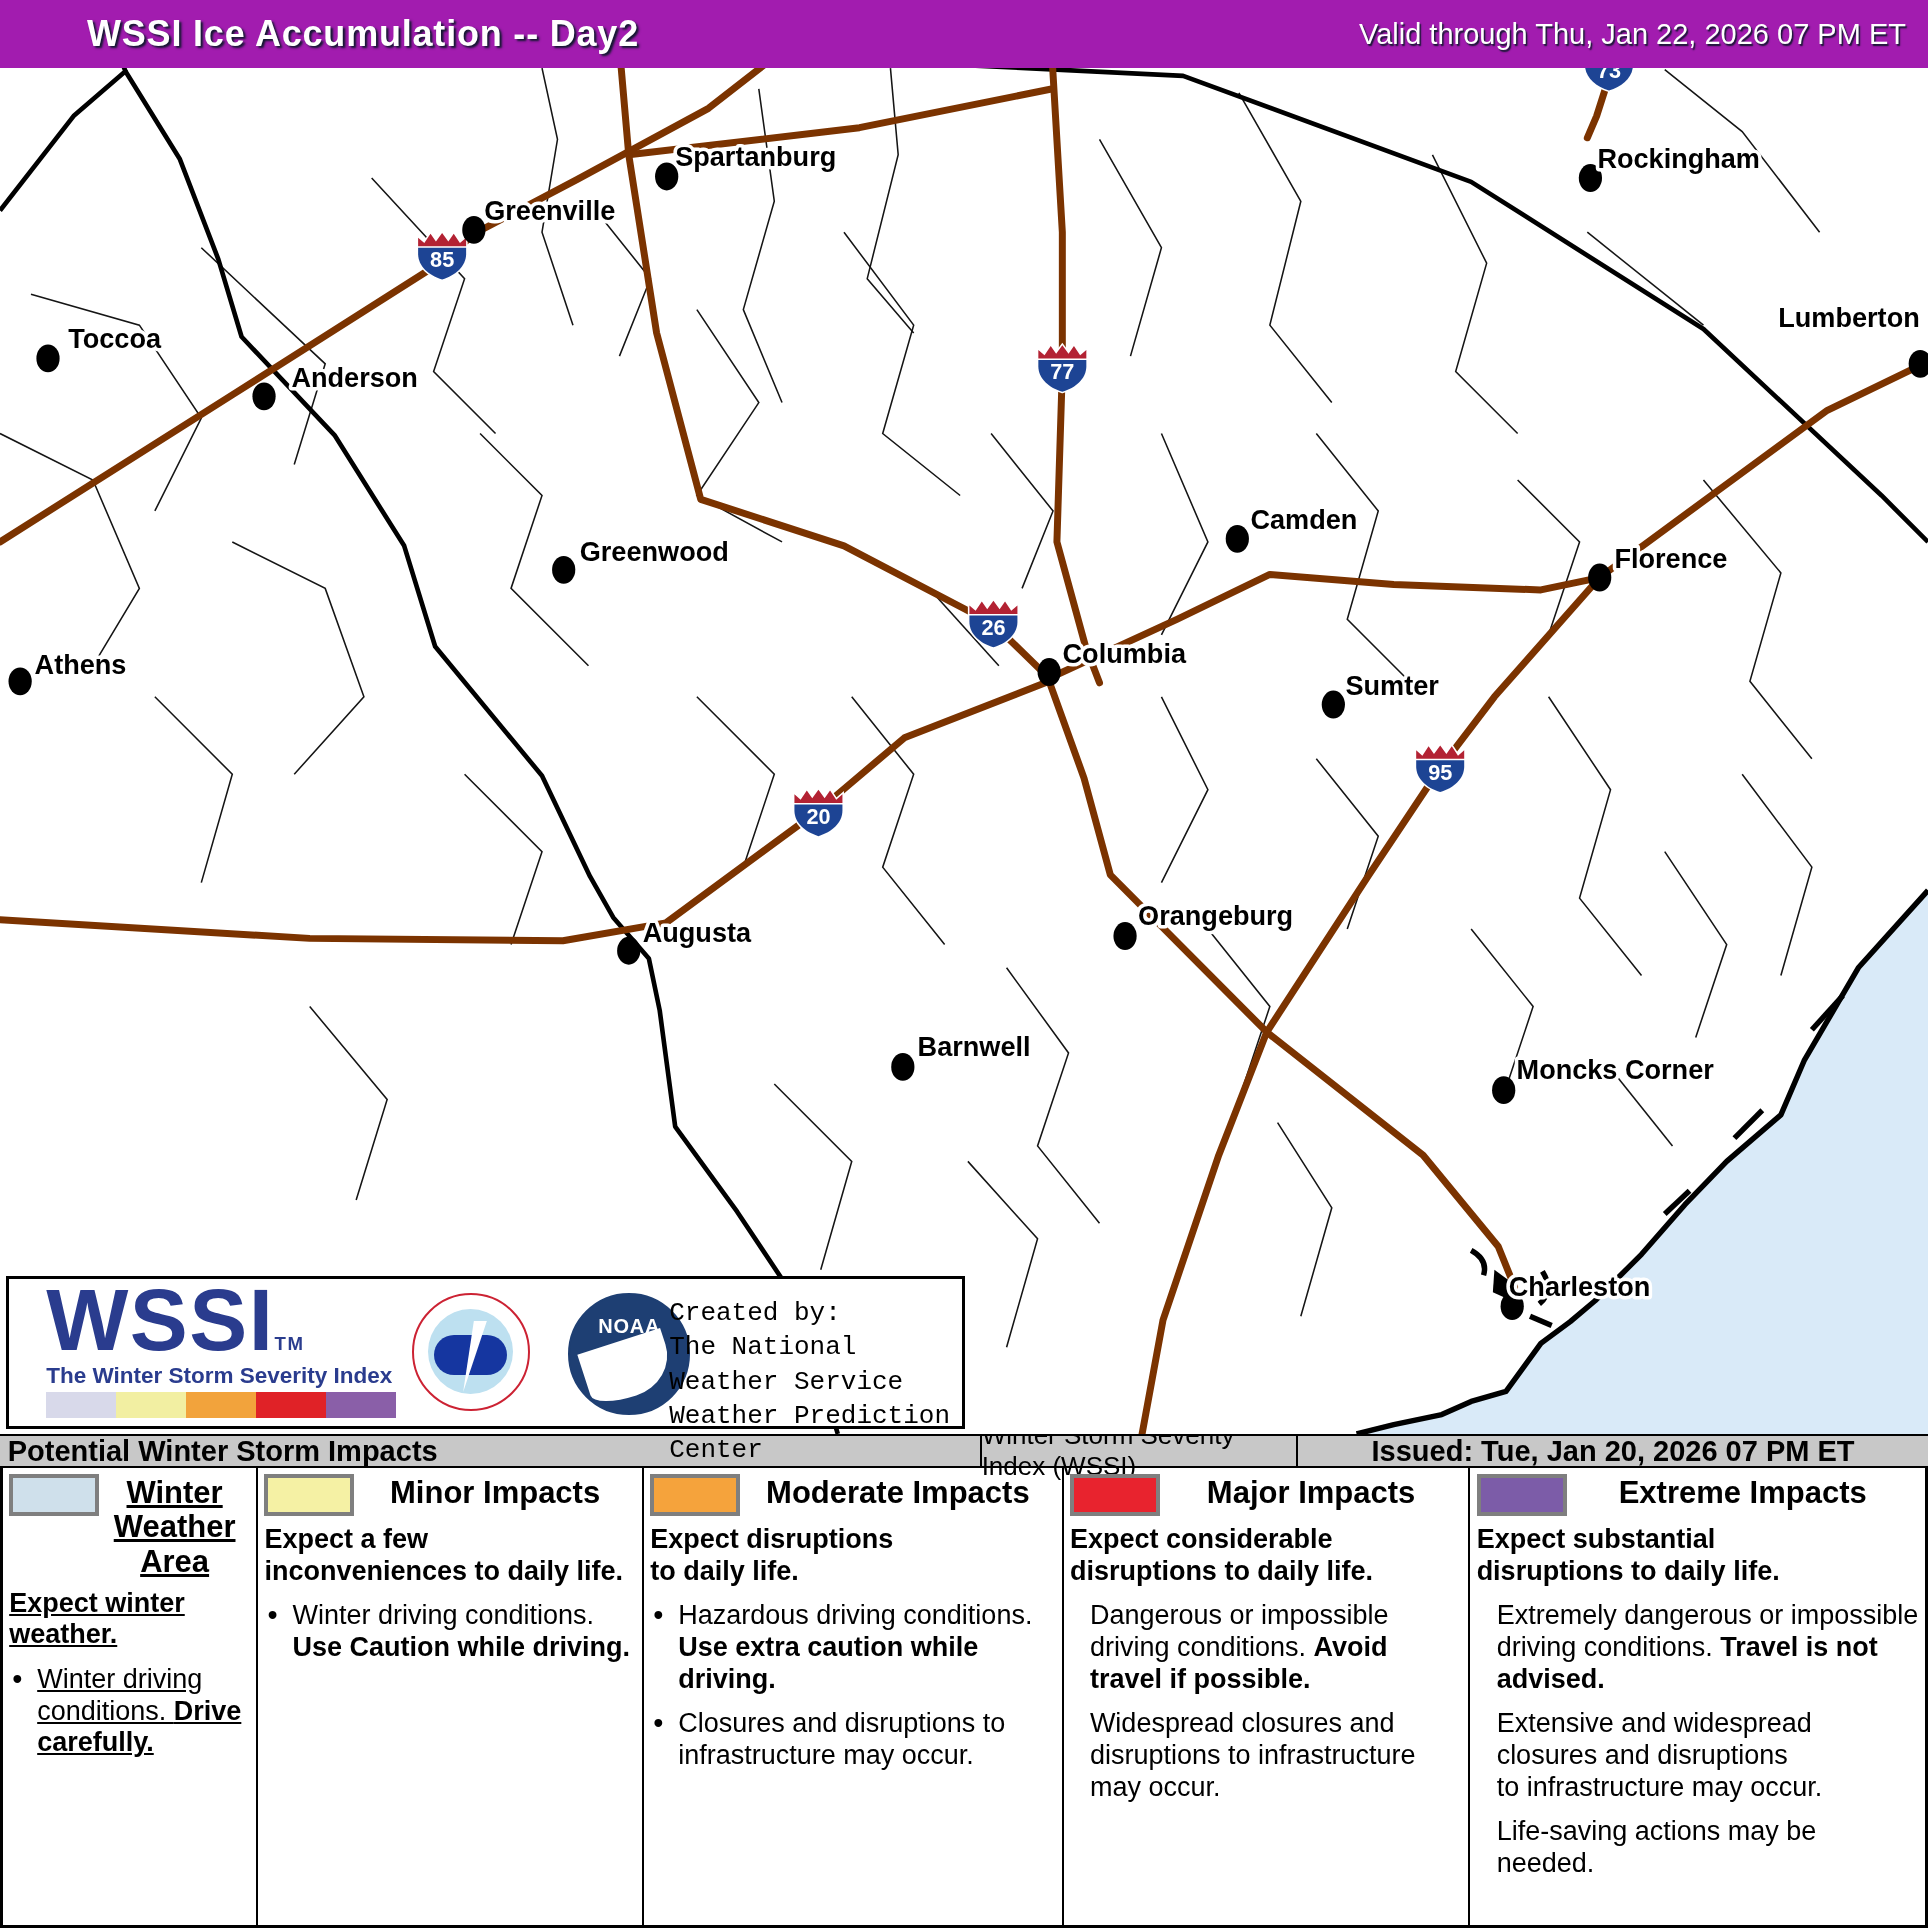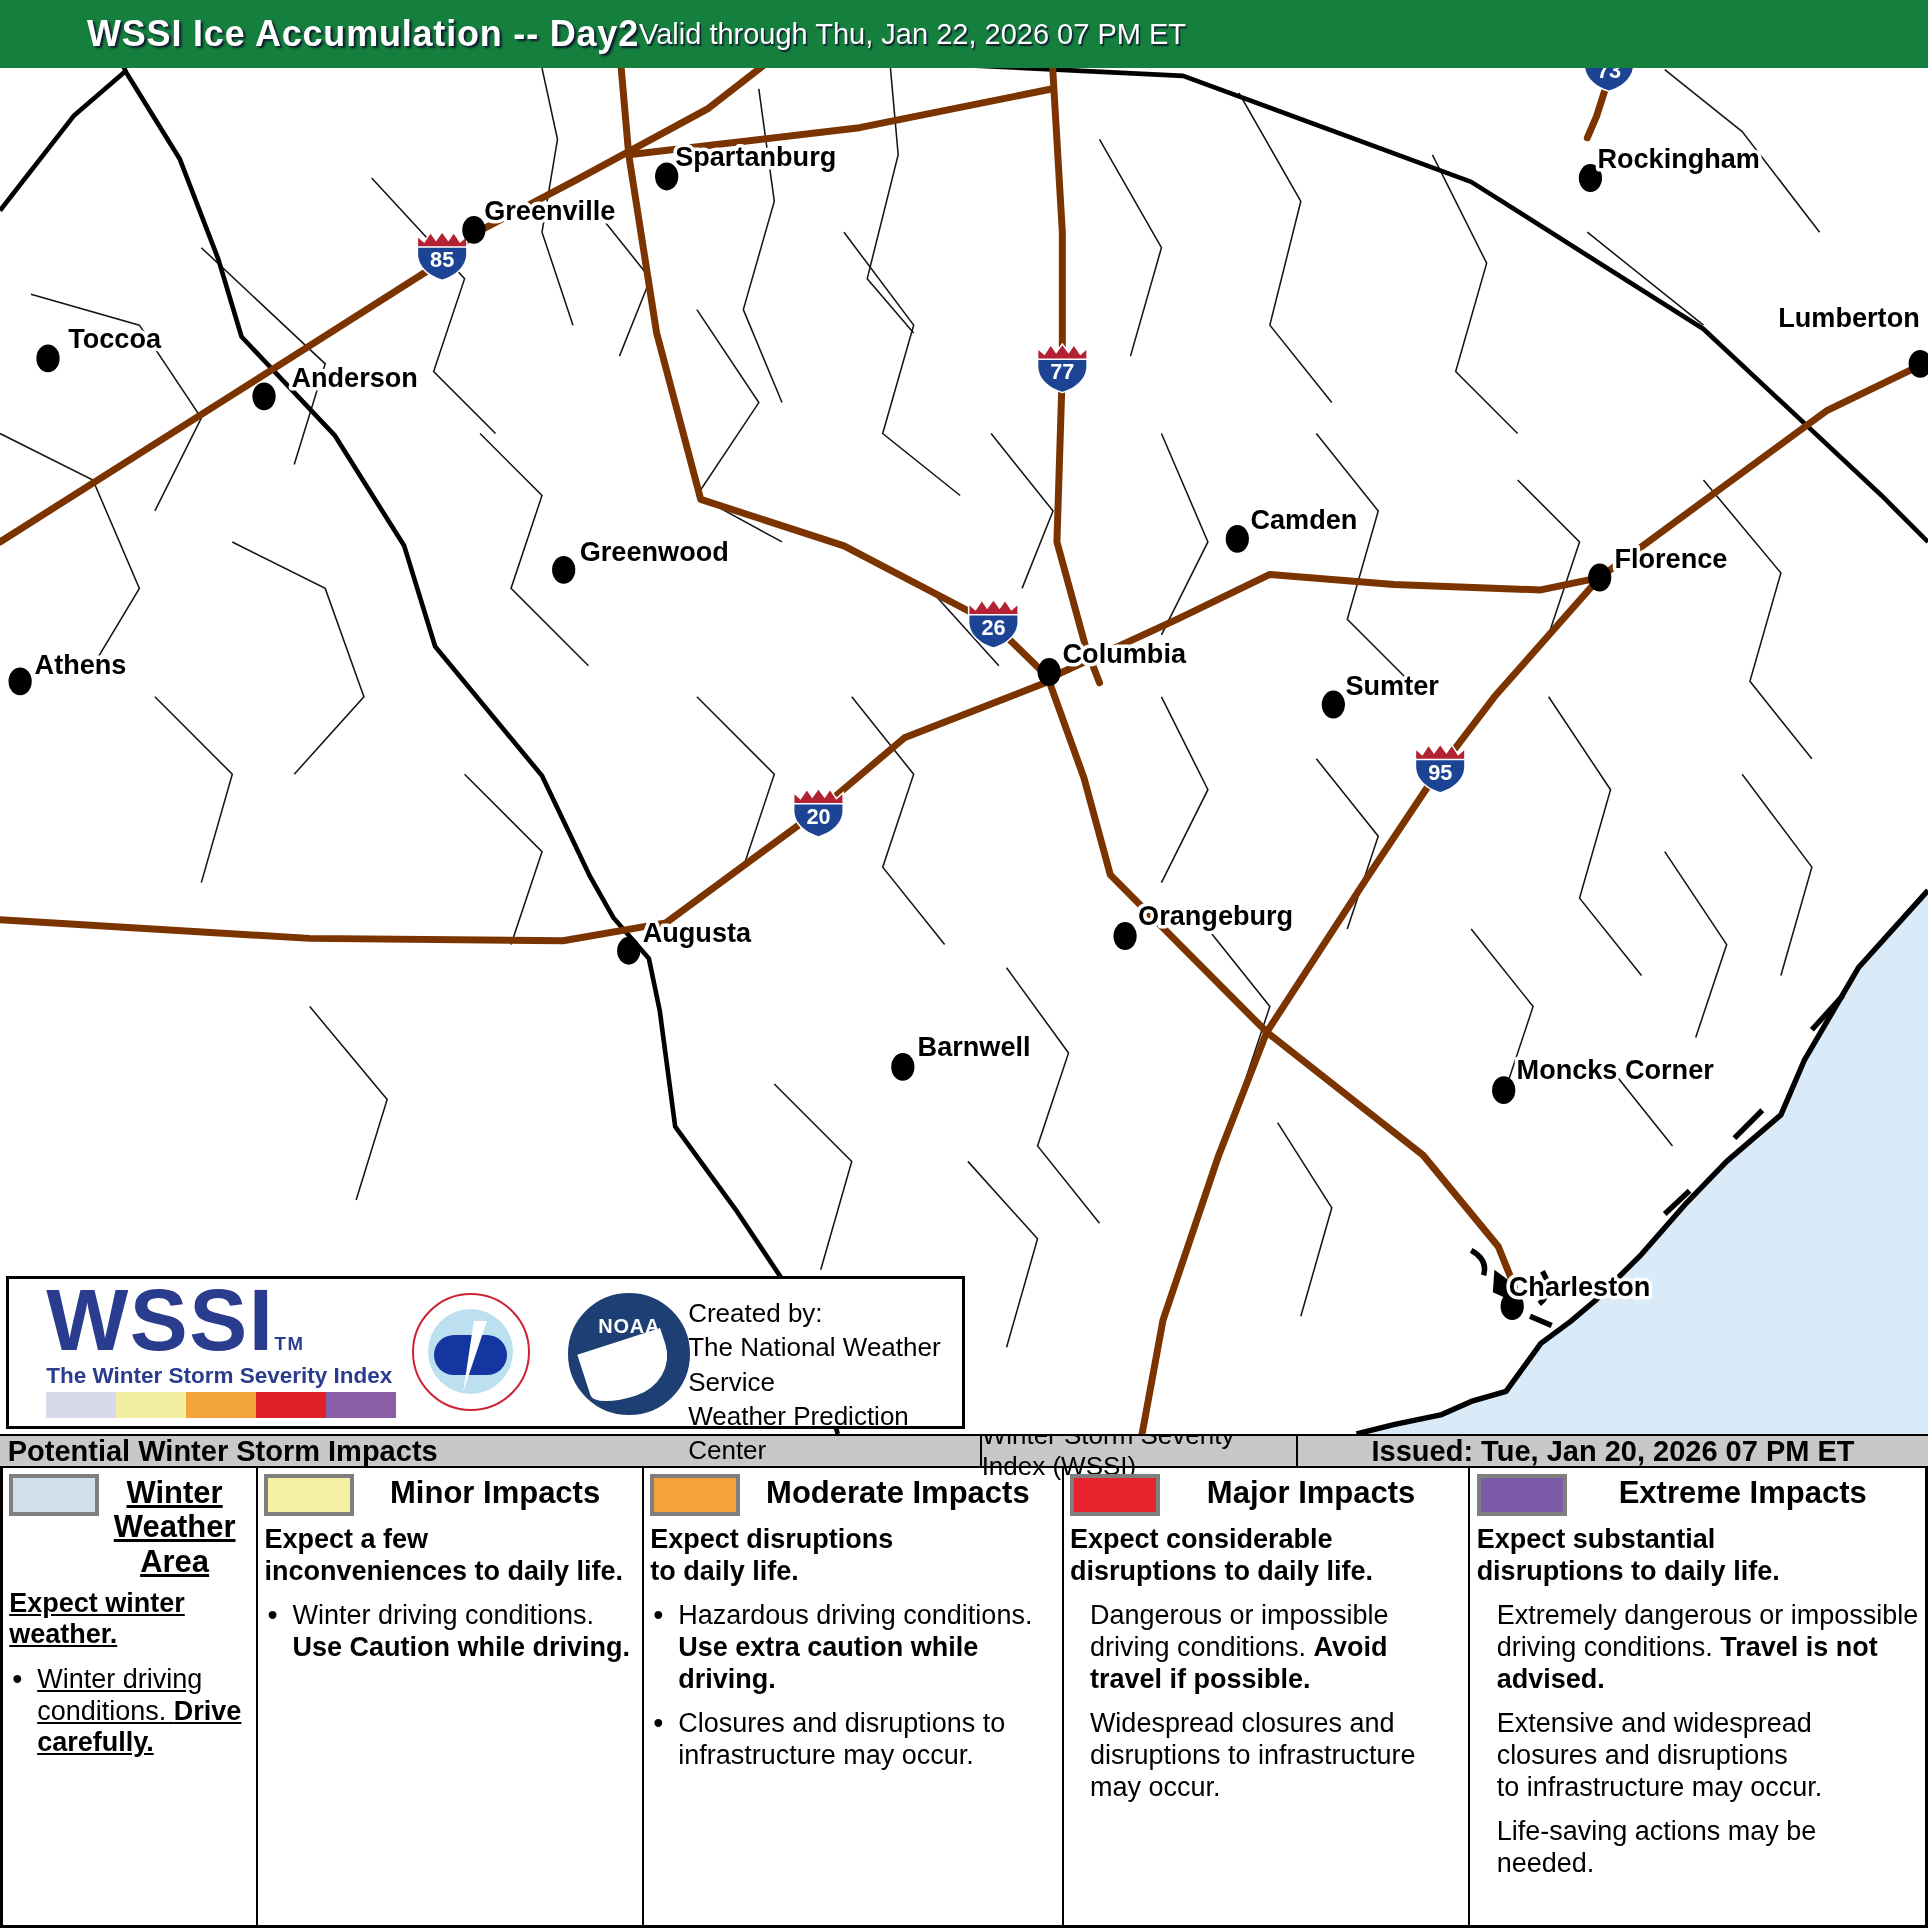--- a/index.html
+++ b/index.html
@@ -1,19 +1,19 @@
 <!DOCTYPE html>
 <html style="font-size:12.4px"><head>
 <meta charset="utf-8">
 <style>
   html,body{margin:0;padding:0;background:#fff;}
   body{width:1928px;height:1928px;overflow:hidden;font-family:"Liberation Sans",sans-serif;position:relative;}
 
   
-  .header{height:68px;background:#15803d;display:flex;align-items:center;}
+  .header{height:68px;background:#a21caf;display:flex;align-items:center;justify-content:space-between;}
   .header .title{color:#fff;font-weight:bold;font-size:36px;margin-left:87px;text-shadow:2.3px 2.3px 2.3px #10182e;letter-spacing:0.8px;}
   .header .valid{color:#fff;font-size:29px;margin-right:22px;text-shadow:1.5px 1.5px 1.5px #10182e;}
 
   
   .map{position:relative;width:1928px;height:1366px;background:#fff;}
   .map svg{position:absolute;left:0;top:0;}
   .county{fill:none;stroke:#151515;stroke-width:2;}
   .state{fill:none;stroke:#000;stroke-width:6;stroke-linejoin:round;}
   .road{fill:none;stroke:#7B3300;stroke-width:9;stroke-linejoin:round;stroke-linecap:round;}
   .coast{fill:none;stroke:#000;stroke-width:7;stroke-linejoin:round;}
@@ -33,21 +33,21 @@
   .strip{position:absolute;left:37px;top:113px;display:flex;}
   .strip span{display:inline-block;width:70px;height:26px;}
   .logo{position:absolute;border-radius:50%;}
   .nws-logo{left:403px;top:14px;width:118px;height:118px;background:#fff;border:2.3px solid #c23;box-sizing:border-box;overflow:hidden;}
   .nws-sky{position:absolute;left:14px;top:14px;width:85px;height:85px;border-radius:50%;background:#BDE0F0;}
   .nws-cloud{position:absolute;left:20px;top:40px;width:73px;height:40px;border-radius:31px;background:#1536A0;}
   .nws-bolt{position:absolute;left:51px;top:26px;width:0;height:0;border-left:7.7px solid transparent;border-right:6.2px solid transparent;border-top:71px solid #fff;transform:skewX(-14deg);}
   .noaa-logo{left:559px;top:14px;width:118px;height:118px;background:#1E3F73;border:2.3px solid #1E3F73;}
   .noaa-swoosh{position:absolute;left:14px;top:45px;width:87px;height:57px;background:#fff;border-radius:0 0 93px 93px / 0 0 85px 31px;transform:rotate(-18deg);}
   .noaa-txt{position:absolute;width:100%;text-align:center;top:20px;color:#fff;font-weight:bold;font-size:20px;letter-spacing:0.8px;}
-  .createdby{position:absolute;left:679px;top:17px;font-size:26px;color:#000;line-height:1.32;}
+  .createdby{position:absolute;left:660px;top:17px;font-size:26px;color:#000;line-height:1.32;font-family:Liberation Mono, monospace;}
 
   
   .issuedbar{height:34px;background:#C8C8C8;display:flex;border-top:2.3px solid #000;border-bottom:2.3px solid #000;box-sizing:border-box;}
   .issuedbar .cell{display:flex;align-items:center;box-sizing:border-box;height:100%;}
   .ib-left{width:1008px;border-right:2.3px solid #000;font-weight:bold;font-size:29px;padding-left:7.7px;}
   .ib-center{width:325px;border-right:2.3px solid #000;font-size:26px;justify-content:center;}
   .ib-right{width:647px;font-weight:bold;font-size:29px;justify-content:center;}
 
   
   .legend{display:flex;height:460px;border:3.1px solid #000;border-top:none;box-sizing:border-box;background:#fff;}

